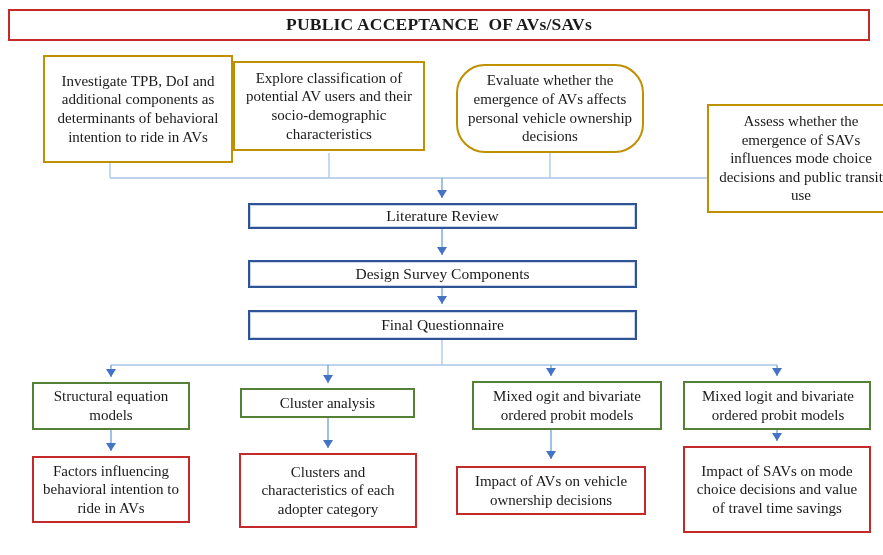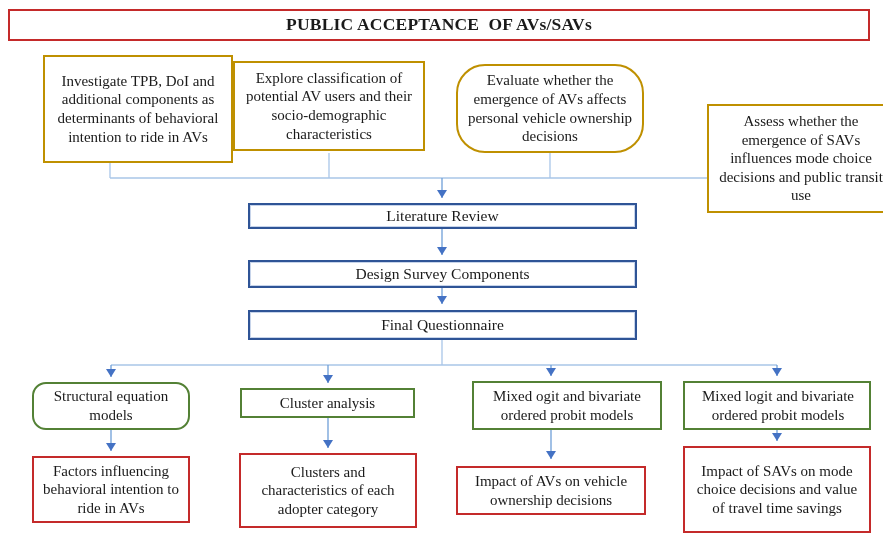--- a/index.html
+++ b/index.html
@@ -79,21 +79,21 @@
 
   <div class="box objective" style="left:15px;top:55px;width:190px;height:108px;margin-left:28px;">Investigate TPB, DoI and additional components as determinants of behavioral intention to ride in AVs</div>
   <div class="box objective" style="left:233px;top:61px;width:192px;height:90px;">Explore classification of potential AV users and their socio-demographic characteristics</div>
   <div class="box objective" style="left:456px;top:64px;width:188px;height:89px;border-radius:29px;">Evaluate whether the emergence of AVs affects personal vehicle ownership decisions</div>
   <div class="box objective" style="left:707px;top:56px;width:188px;height:109px;margin-top:48px;">Assess whether the emergence of SAVs influences mode choice decisions and public transit use</div>
 
   <div class="box process" style="left:248px;top:203px;width:389px;height:26px;">Literature Review</div>
   <div class="box process" style="left:248px;top:260px;width:389px;height:28px;">Design Survey Components</div>
   <div class="box process" style="left:248px;top:310px;width:389px;height:30px;">Final Questionnaire</div>
 
-  <div class="box method" style="left:32px;top:382px;width:158px;height:48px;border-radius:14px;">Structural equation models</div>
+  <div class="box method" style="left:32px;top:382px;width:158px;height:48px;">Structural equation models</div>
   <div class="box method" style="left:240px;top:388px;width:175px;height:30px;">Cluster analysis</div>
   <div class="box method" style="left:472px;top:381px;width:190px;height:49px;">Mixed ogit and bivariate ordered probit models</div>
   <div class="box method" style="left:683px;top:381px;width:188px;height:49px;padding-left:8px;">Mixed logit and bivariate ordered probit models</div>
 
   <div class="box outcome" style="left:32px;top:456px;width:158px;height:67px;">Factors influencing behavioral intention to ride in AVs</div>
   <div class="box outcome" style="left:239px;top:453px;width:178px;height:75px;">Clusters and characteristics of each adopter category</div>
   <div class="box outcome" style="left:456px;top:466px;width:190px;height:49px;">Impact of AVs on vehicle ownership decisions</div>
   <div class="box outcome" style="left:683px;top:446px;width:188px;height:87px;">Impact of SAVs on mode choice decisions and value of travel time savings</div>
 
 </div>

